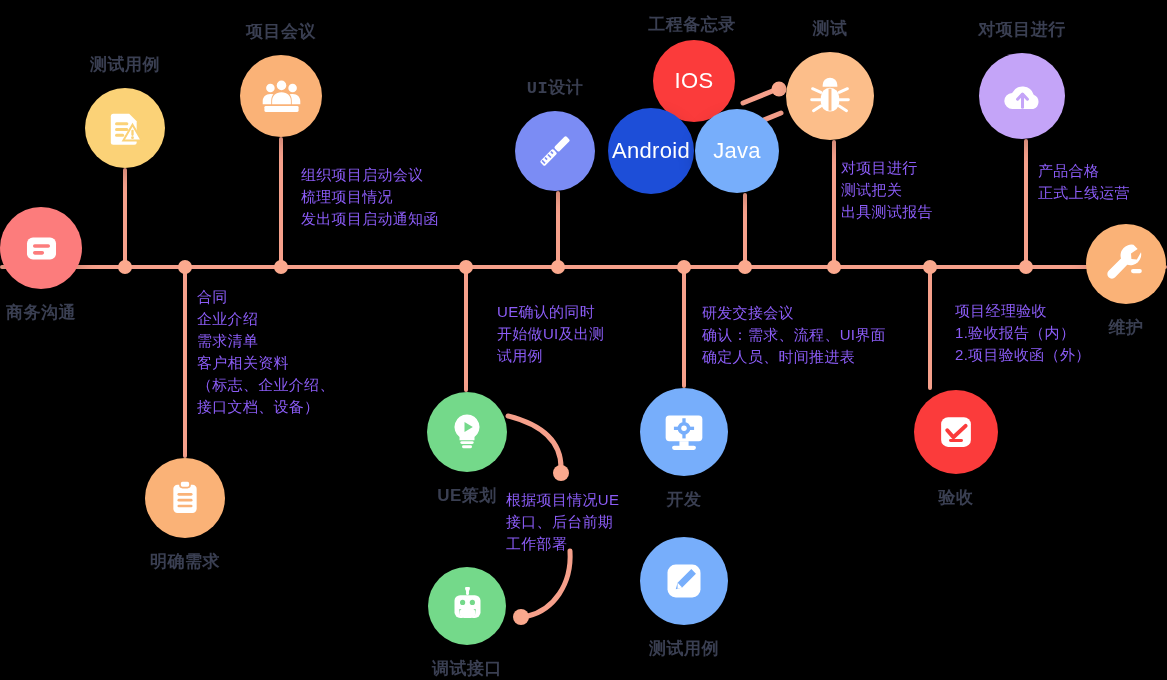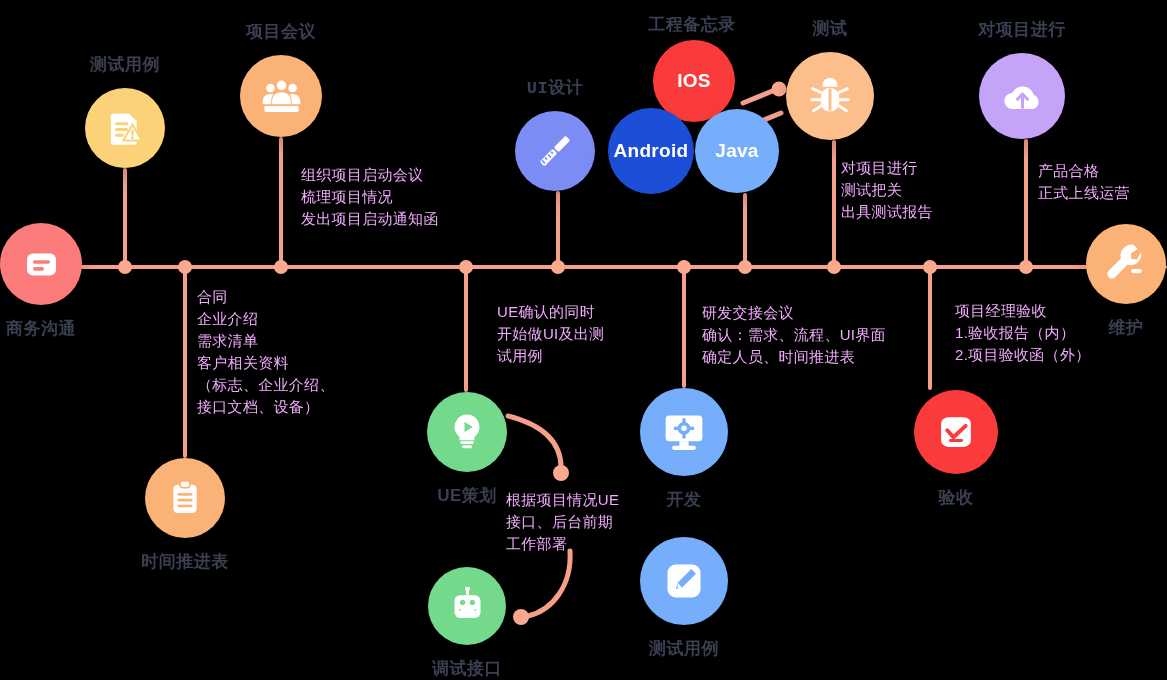--- a/index.html
+++ b/index.html
@@ -34,25 +34,25 @@
   .bubble svg{display:block;}
   .node-label{
     position:absolute;left:50%;transform:translateX(-50%);
     white-space:nowrap;color:#3a3f52;font-size:17px;font-weight:bold;
     letter-spacing:.5px;
   }
   .label-above{bottom:calc(100% + 12px);font-family:Liberation Mono, monospace;}
   .label-below{top:calc(100% + 12px);}
 
   .textblk{
-    position:absolute;color:#f0abfc;font-size:15px;line-height:22px;
+    position:absolute;color:#8b5cf6;font-size:15px;line-height:22px;
     white-space:pre-line;letter-spacing:.3px;
   }
   .stack-label{
-    color:#ffffff;font-size:19px;font-weight:bold;letter-spacing:.3px;text-align:right;
+    color:#ffffff;font-size:22px;font-weight:normal;letter-spacing:.3px;text-align:right;
   }
   .curve{position:absolute;left:0;top:0;width:1167px;height:680px;
     pointer-events:none;overflow:visible;}
 </style>
 </head>
 <body>
 
 <div class="stage">
 
   <div class="axis"></div>
@@ -87,21 +87,21 @@
     <circle cx="561" cy="473" r="8" fill="#FBA98E"></circle>
     <path d="M 570 551 C 572 585 553 610 528 616" stroke="#F6A08B" stroke-width="5" fill="none" stroke-linecap="round"></path>
     <circle cx="521" cy="617" r="8" fill="#FBA98E"></circle>
     <path d="M 743 103 L 775 90" stroke="#F6A08B" stroke-width="5" stroke-linecap="round"></path>
     <circle cx="779" cy="89" r="7.5" fill="#FBA98E"></circle>
     <path d="M 749 126 L 781 113" stroke="#F6A08B" stroke-width="5" stroke-linecap="round"></path>
     <circle cx="744" cy="128" r="7.5" fill="#FBA98E"></circle>
   </svg>
 
   <div id="nodes-layer">
-      <div class="node" style="left: 41px; top: 264px; width: 82px; height: 82px; text-align: center;">
+      <div class="node" style="left: 41px; top: 248px; width: 82px; height: 82px; text-align: center;">
         <div class="bubble" style="width: 82px; height: 82px; background: rgb(252, 124, 124);">
           <svg width="41" height="41" viewBox="0 0 48 48" fill="#ffffff">
             <rect x="7" y="11" width="34" height="26" rx="7"></rect>
             <rect x="14" y="19" width="20" height="4.2" rx="2.1" fill="#FC7C7C"></rect>
             <rect x="14" y="27" width="13" height="4.2" rx="2.1" fill="#FC7C7C"></rect>
           </svg>
         </div>
         <div class="node-label label-below">商务沟通</div>
       </div>
       <div class="node" style="left: 125px; top: 128px; width: 80px; height: 80px;">
@@ -135,21 +135,21 @@
       <div class="node" style="left: 185px; top: 498px; width: 80px; height: 80px;">
         <div class="bubble" style="width: 80px; height: 80px; background: rgb(250, 178, 119);">
           <svg width="40" height="40" viewBox="0 0 48 48" fill="#ffffff">
             <rect x="10" y="8" width="28" height="34" rx="5"></rect>
             <rect x="18" y="3.5" width="12" height="8" rx="3" fill="#ffffff" stroke="#FAB277" stroke-width="2"></rect>
             <rect x="15" y="18" width="18" height="3.2" rx="1.6" fill="#FAB277"></rect>
             <rect x="15" y="25" width="18" height="3.2" rx="1.6" fill="#FAB277"></rect>
             <rect x="15" y="32" width="18" height="3.2" rx="1.6" fill="#FAB277"></rect>
           </svg>
         </div>
-        <div class="node-label label-below">时间推进表</div>
+        <div class="node-label label-below">明确需求</div>
       </div>
       <div class="node" style="left: 555px; top: 151px; width: 80px; height: 80px;">
         <div class="bubble" style="width: 80px; height: 80px; background: rgb(123, 140, 244);">
           <svg width="40" height="40" viewBox="0 0 48 48" fill="#ffffff">
             <g transform="rotate(45 24 24)">
               <rect x="20" y="2" width="8" height="20" rx="2"></rect>
               <rect x="20" y="24" width="8" height="22" rx="2"></rect>
               <rect x="21" y="27" width="3.5" height="2" fill="#7B8CF4"></rect>
               <rect x="21" y="32" width="5" height="2" fill="#7B8CF4"></rect>
               <rect x="21" y="37" width="3.5" height="2" fill="#7B8CF4"></rect>

